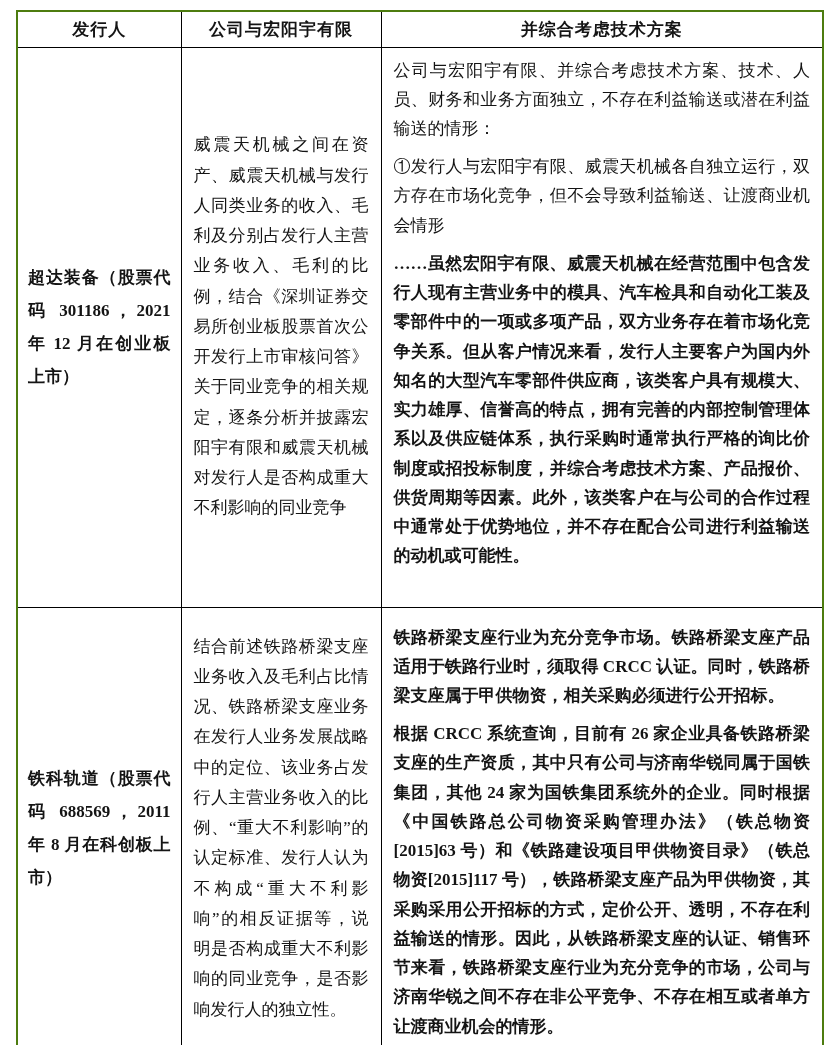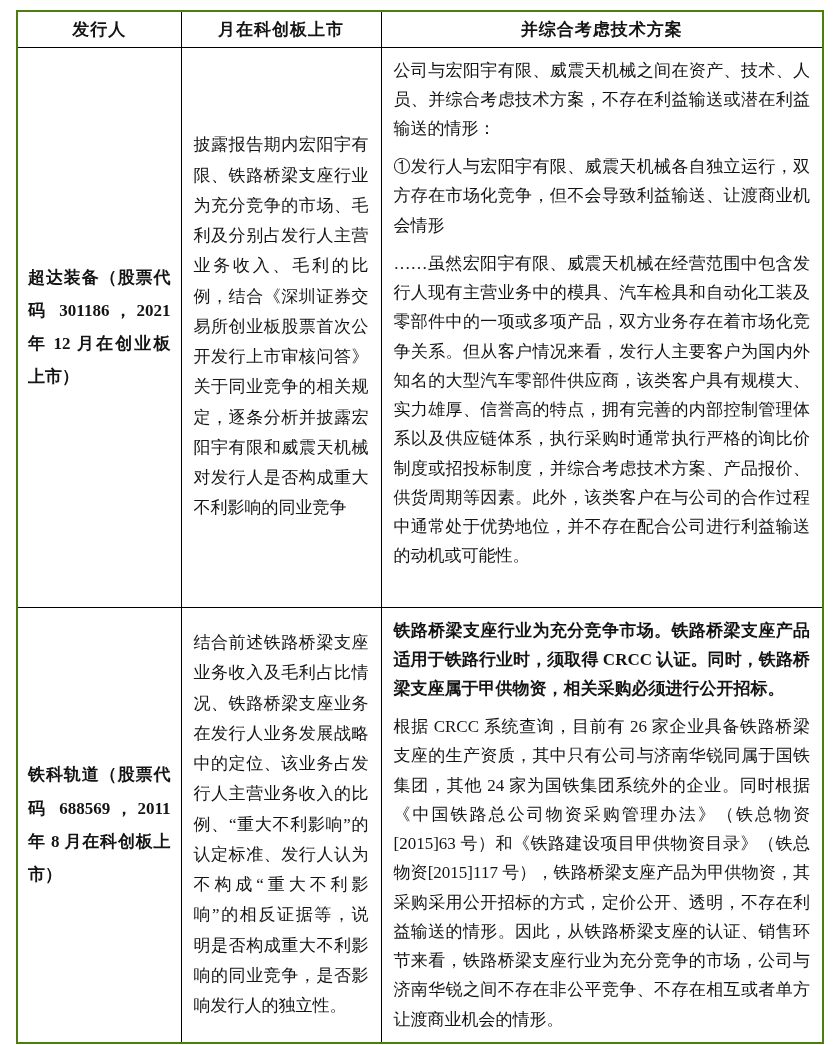--- a/index.html
+++ b/index.html
@@ -55,46 +55,46 @@
     text-justify: inter-character;
   }
   td.explanation-cell {
     padding: 8px 12px;
     line-height: 1.72;
     text-align: justify;
     text-justify: inter-character;
     vertical-align: top;
   }
   td.explanation-cell p { margin-bottom: 9px; }
-  td.explanation-cell p:last-child { margin-bottom: 0; }
-  td.explanation-cell p.bold { font-weight: bold; }
+  td.explanation-cell p:last-child { margin-bottom: 0; font-weight: bold; }
+  td.explanation-cell p.bold { font-weight: bold; margin-top: 7px; }
 </style>
 </head>
 <body>
 
 <div class="page">
   <table class="review-table">
     <colgroup>
       <col class="c1">
         <col class="c2">
         <col class="c3">
     </colgroup>
     <thead>
       <tr>
         <th>发行人</th>
-        <th>月在科创板上市</th>
+        <th>公司与宏阳宇有限</th>
         <th>并综合考虑技术方案</th>
       </tr>
     </thead>
     <tbody>
       <tr class="row-1">
         <td class="issuer-cell">超达装备（股票代码 301186，2021 年 12 月在创业板上市）</td>
-        <td class="question-cell">披露报告期内宏阳宇有限、铁路桥梁支座行业为充分竞争的市场、毛利及分别占发行人主营业务收入、毛利的比例，结合《深圳证券交易所创业板股票首次公开发行上市审核问答》关于同业竞争的相关规定，逐条分析并披露宏阳宇有限和威震天机械对发行人是否构成重大不利影响的同业竞争</td>
+        <td class="question-cell">威震天机械之间在资产、威震天机械与发行人同类业务的收入、毛利及分别占发行人主营业务收入、毛利的比例，结合《深圳证券交易所创业板股票首次公开发行上市审核问答》关于同业竞争的相关规定，逐条分析并披露宏阳宇有限和威震天机械对发行人是否构成重大不利影响的同业竞争</td>
         <td class="explanation-cell">
-          <p>公司与宏阳宇有限、威震天机械之间在资产、技术、人员、并综合考虑技术方案，不存在利益输送或潜在利益输送的情形：</p>
+          <p>公司与宏阳宇有限、并综合考虑技术方案、技术、人员、财务和业务方面独立，不存在利益输送或潜在利益输送的情形：</p>
           <p>①发行人与宏阳宇有限、威震天机械各自独立运行，双方存在市场化竞争，但不会导致利益输送、让渡商业机会情形</p>
           <p>……虽然宏阳宇有限、威震天机械在经营范围中包含发行人现有主营业务中的模具、汽车检具和自动化工装及零部件中的一项或多项产品，双方业务存在着市场化竞争关系。但从客户情况来看，发行人主要客户为国内外知名的大型汽车零部件供应商，该类客户具有规模大、实力雄厚、信誉高的特点，拥有完善的内部控制管理体系以及供应链体系，执行采购时通常执行严格的询比价制度或招投标制度，并综合考虑技术方案、产品报价、供货周期等因素。此外，该类客户在与公司的合作过程中通常处于优势地位，并不存在配合公司进行利益输送的动机或可能性。</p>
         </td>
       </tr>
       <tr class="row-2">
         <td class="issuer-cell">铁科轨道（股票代码 688569，2011 年 8 月在科创板上市）</td>
         <td class="question-cell">结合前述铁路桥梁支座业务收入及毛利占比情况、铁路桥梁支座业务在发行人业务发展战略中的定位、该业务占发行人主营业务收入的比例、“重大不利影响”的认定标准、发行人认为不构成“重大不利影响”的相反证据等，说明是否构成重大不利影响的同业竞争，是否影响发行人的独立性。</td>
         <td class="explanation-cell">
           <p class="bold">铁路桥梁支座行业为充分竞争市场。铁路桥梁支座产品适用于铁路行业时，须取得 CRCC 认证。同时，铁路桥梁支座属于甲供物资，相关采购必须进行公开招标。</p>
           <p>根据 CRCC 系统查询，目前有 26 家企业具备铁路桥梁支座的生产资质，其中只有公司与济南华锐同属于国铁集团，其他 24 家为国铁集团系统外的企业。同时根据《中国铁路总公司物资采购管理办法》（铁总物资[2015]63 号）和《铁路建设项目甲供物资目录》（铁总物资[2015]117 号），铁路桥梁支座产品为甲供物资，其采购采用公开招标的方式，定价公开、透明，不存在利益输送的情形。因此，从铁路桥梁支座的认证、销售环节来看，铁路桥梁支座行业为充分竞争的市场，公司与济南华锐之间不存在非公平竞争、不存在相互或者单方让渡商业机会的情形。</p>

